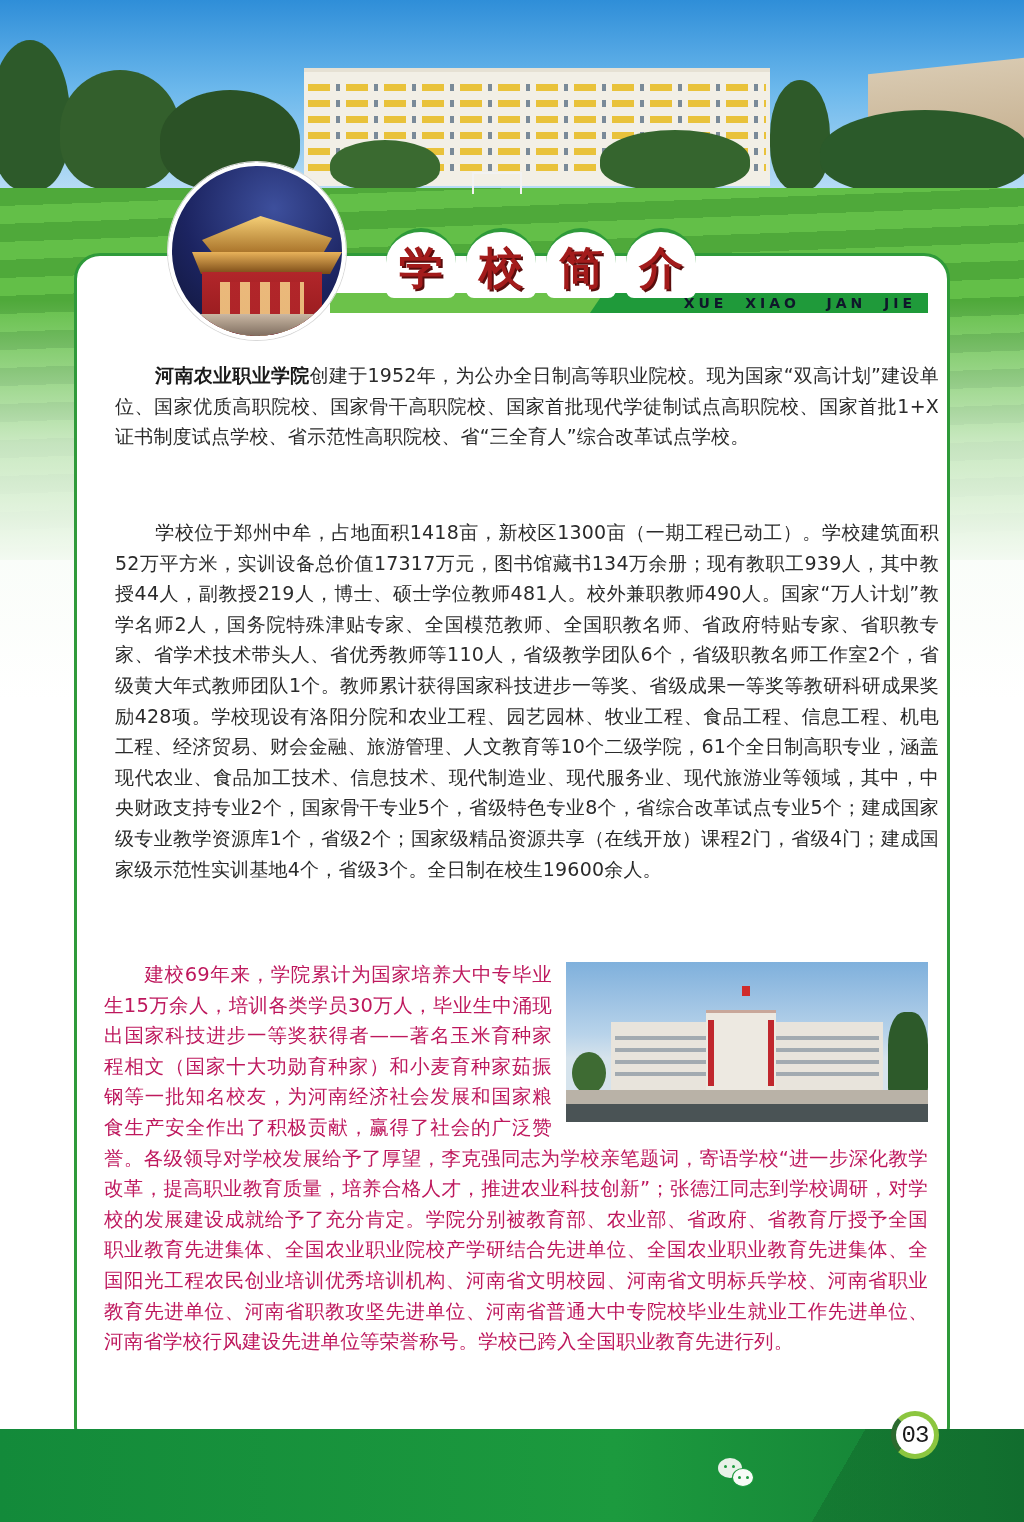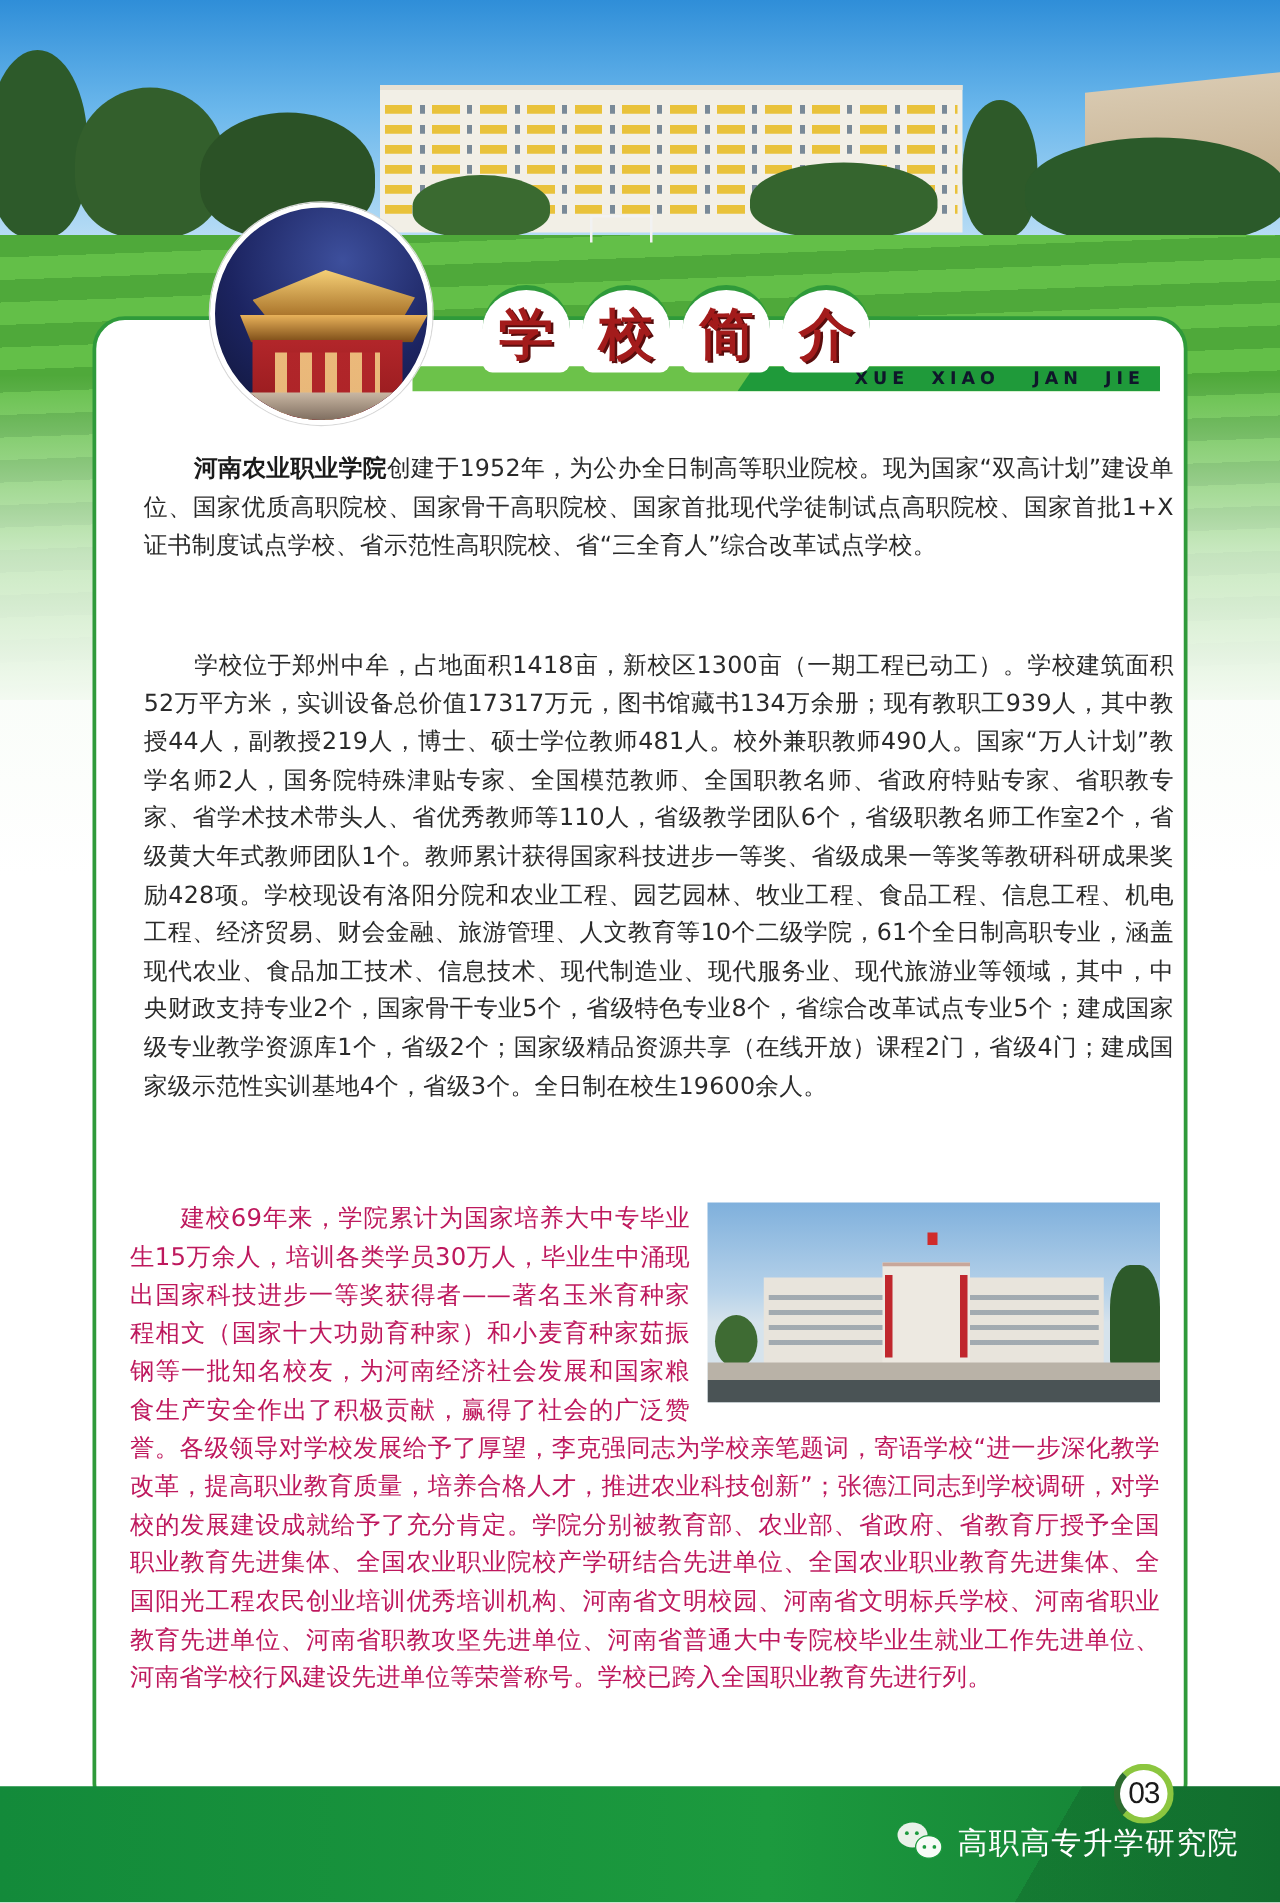--- a/index.html
+++ b/index.html
@@ -84,21 +84,21 @@
   .campus .treeL { position: absolute; left: 6px; top: 90px; width: 34px; height: 42px; background: #3e6b33; border-radius: 50%; }
 
   
   .footer { position: absolute; left: 0; top: 1429px; width: 1024px; height: 93px;
     background: linear-gradient(90deg, #138a3a 0%, #1c9a3e 60%, #137c34 100%); }
   .footer::after { content: ""; position: absolute; right: 0; top: 0; width: 300px; height: 100%;
     background: linear-gradient(120deg, rgba(255,255,255,0) 0 40%, rgba(0,0,0,0.12) 40% 100%); }
   .page-num { position: absolute; left: 891px; top: 1411px; width: 48px; height: 48px; border-radius: 50%;
     background: #ffffff; border: 5px solid #8cc63f; border-left-color: #2b6b2f; display: flex; align-items: center;
     justify-content: center; z-index: 5; }
-  .page-num span { font-family: Liberation Sans, sans-serif; font-size: 24px; color: #1a1a1a; letter-spacing: -1px; }
+  .page-num span { font-family: Liberation Mono, monospace; font-size: 24px; color: #1a1a1a; letter-spacing: -1px; }
   .brand { position: absolute; left: 718px; top: 1458px; display: flex; align-items: center; gap: 8px; z-index: 5; }
   .wechat { position: relative; width: 40px; height: 32px; }
   .wechat .b1 { position: absolute; left: 0; top: 0; width: 24px; height: 20px; border-radius: 50%; background: #e9f1e9; }
   .wechat .b2 { position: absolute; left: 14px; top: 10px; width: 22px; height: 19px; border-radius: 50%; background: #f7fbf7; border: 1px solid #1c9a3e; }
   .wechat .d { position: absolute; width: 3px; height: 3px; border-radius: 50%; background: #1c9a3e; }
   .brand-name { font-size: 24px; color: #ffffff; letter-spacing: 1px; }
 </style>
 </head>
 <body>
 
@@ -180,14 +180,13 @@
 </div>
 <div class="brand">
   <div class="wechat">
     <div class="b1"></div>
     <div class="d" style="left:6px;top:7px;"></div>
     <div class="d" style="left:14px;top:7px;"></div>
     <div class="b2"></div>
     <div class="d" style="left:20px;top:18px;"></div>
     <div class="d" style="left:28px;top:18px;"></div>
   </div>
-  <span class="brand-name">高职高专升学研究院</span>
 </div>
 
 </body></html>

